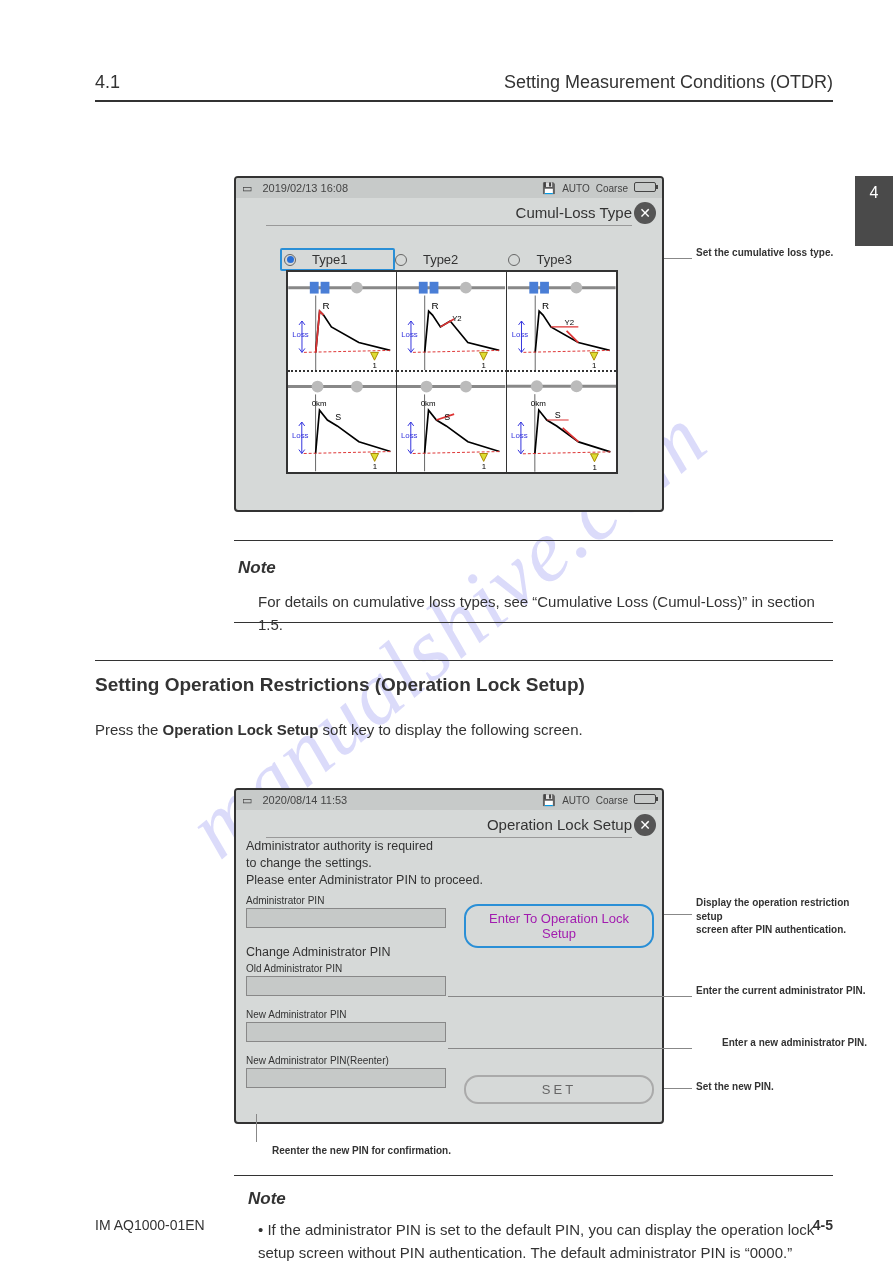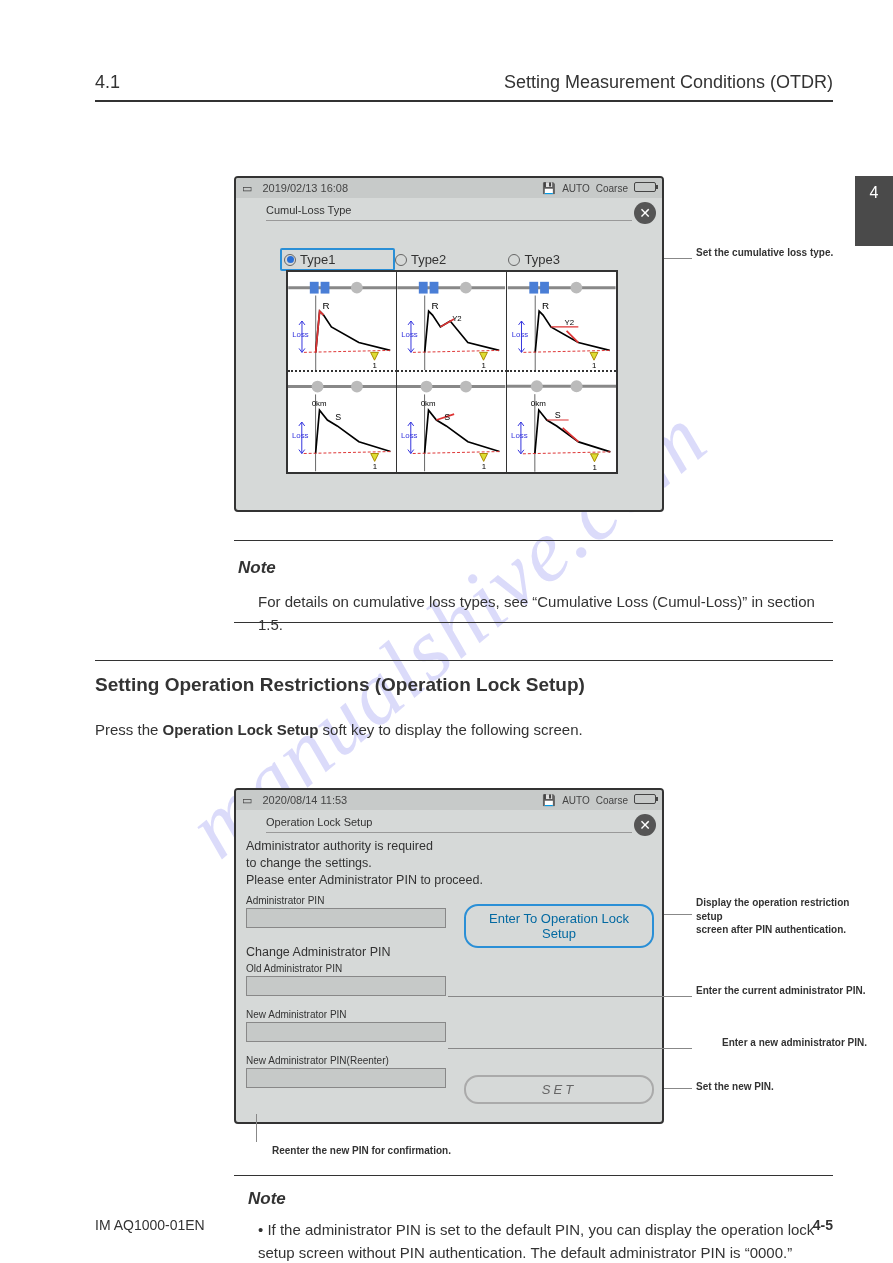--- a/index.html
+++ b/index.html
@@ -93,22 +93,22 @@
     display: inline-block;
   }
   .battery::after {
     content: ''; position: absolute; right: -3px; top: 2px;
     width: 2px; height: 4px; background: #444;
   }
   .battery-fill { height: 100%; background: #444; width: 70%; }
 
   .panel-title {
     margin: 6px 30px 0;
-    text-align: left;
-    font-size: 11px;
+    text-align: right;
+    font-size: 15px;
     padding-bottom: 4px;
     border-bottom: 1px solid #999;
     position: relative;
   }
   .close-x {
     position: absolute;
     right: 6px; top: 24px;
     width: 22px; height: 22px;
     background: #555; color: #fff;
     border-radius: 50%;
@@ -118,21 +118,21 @@
 
   .radio-row {
     position: absolute;
     top: 70px; left: 50px; right: 40px;
     display: flex;
     gap: 0;
   }
   .radio-item {
     width: 128px;
     display: flex; align-items: center;
-    gap: 4px;
+    gap: 16px;
   }
   .radio-outer {
     width: 12px; height: 12px; border: 1px solid #666; border-radius: 50%;
     display: inline-flex; align-items: center; justify-content: center;
   }
   .radio-inner { width: 7px; height: 7px; background: #2a6fd6; border-radius: 50%; }
   .radio-label { font-size: 13px; }
   .radio-sel {
     border: 2px solid #2a8fd6;
     padding: 2px 6px 2px 2px;
@@ -174,32 +174,31 @@
     width: 200px; height: 20px;
     background: #c6c9c8;
     border: 1px solid #888;
     display: inline-block;
   }
   .p2-btn {
     position: absolute;
     border: 2px solid #2a8fd6;
     border-radius: 14px;
     background: #d6d9d8;
-    color: #0369a1;
+    color: #a21caf;
     text-align: center;
     font-size: 13px;
     padding: 5px 8px;
   }
   .p2-btn.enter { left: 218px; top: 66px; width: 190px; }
   .p2-btn.set {
     left: 218px; bottom: 10px; width: 190px;
     border-color: #aaa;
     color: #666;
     letter-spacing: 3px;
-    font-style: italic;
   }
   .p2-section-label {
     margin-top: 14px;
     font-size: 12.5px;
   }
 
   .italic { font-style: italic; }
 
   
   .watermark {

